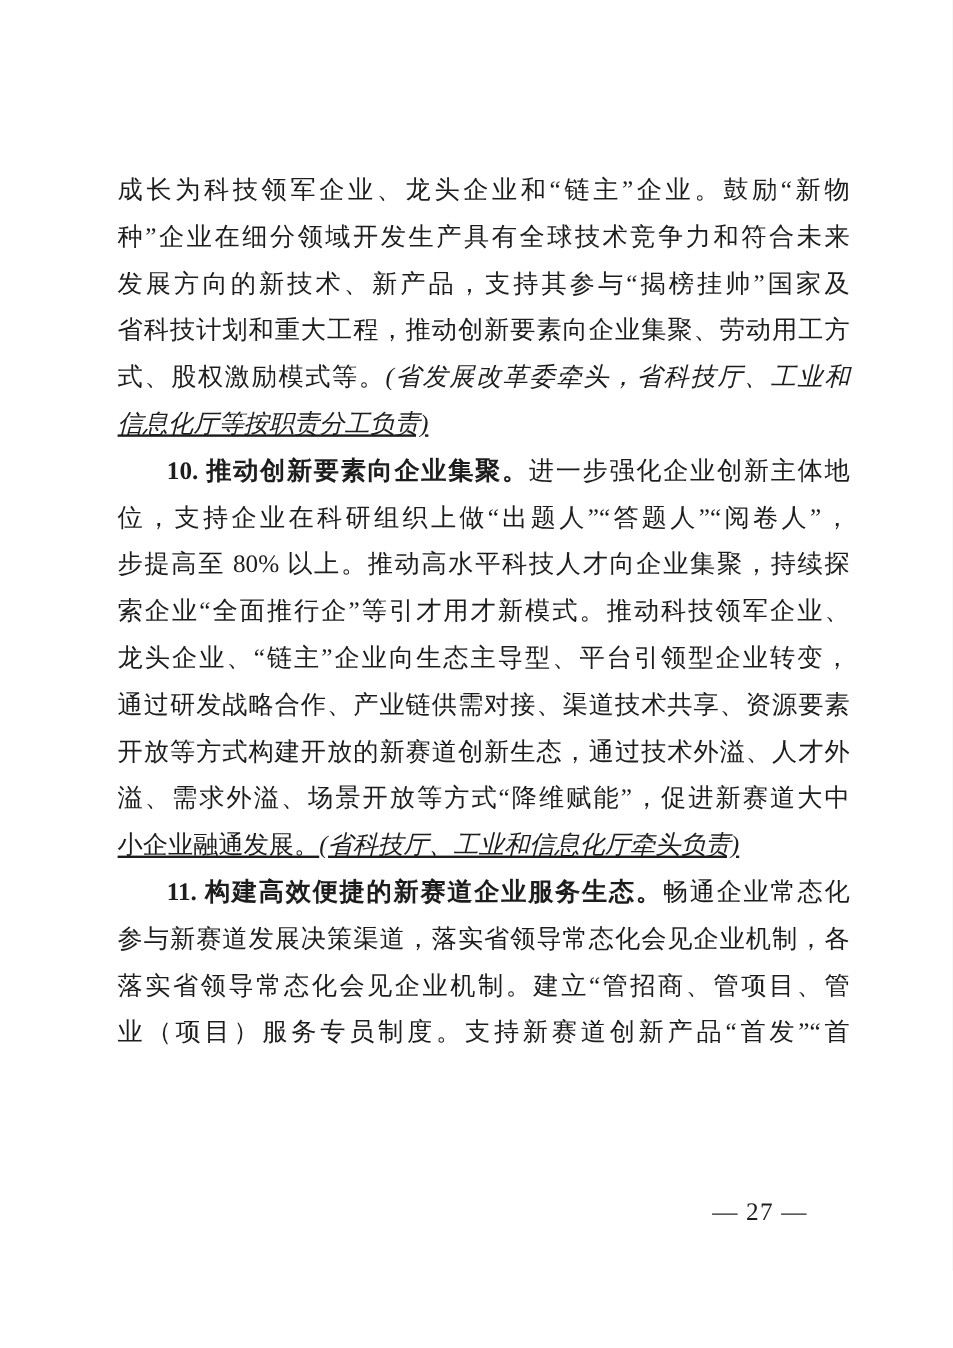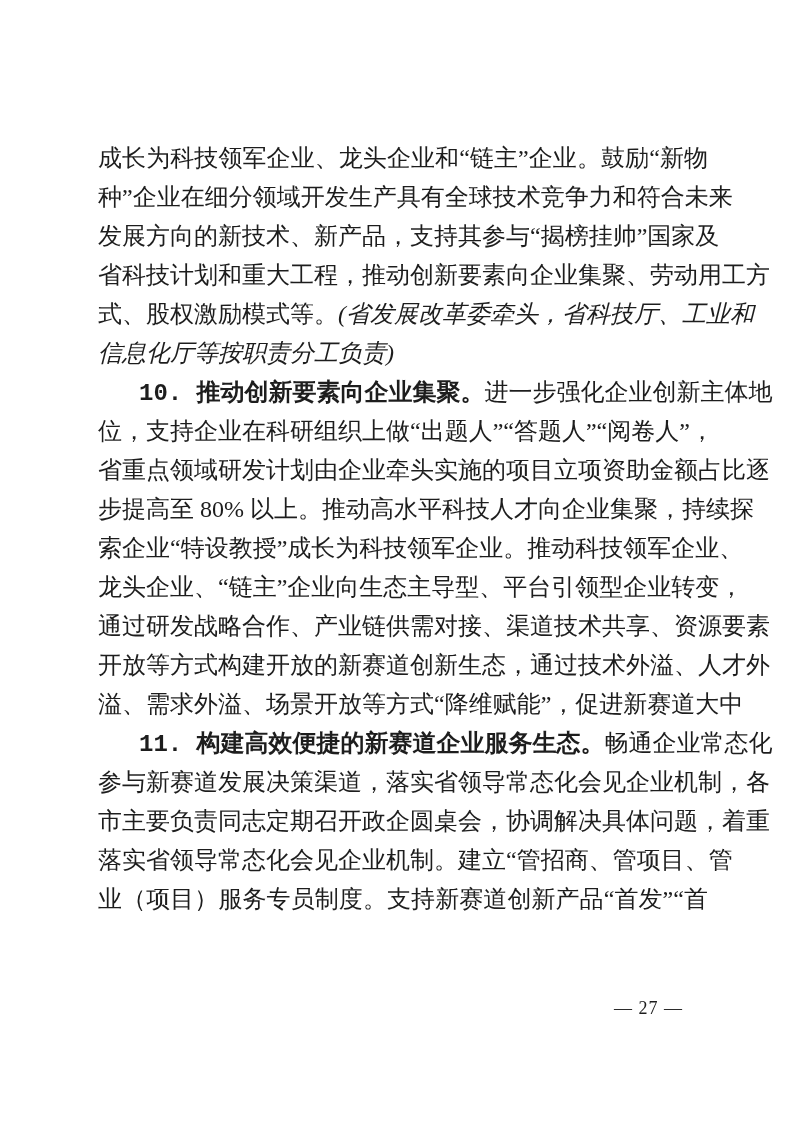--- a/index.html
+++ b/index.html
@@ -14,64 +14,63 @@
   }
   .text-block {
     position: absolute;
     left: 98px;
     top: 139px;
     width: 610px;
   }
   .line {
     height: 39px;
     line-height: 39px;
-    font-size: 24px;
+    font-size: 21px;
     color: #1d1d1d;
     white-space: nowrap;
     text-align: justify;
     text-align-last: justify;
   }
-  .line.short { text-align-last: left; }
+  .line.short { text-align-last: left; text-decoration: underline; }
   .line.indent { text-indent: 41px; }
   .seg-normal { font-weight: normal; }
-  .seg-bold { font-weight: bold; font-family: Liberation Mono, monospace; }
+  .seg-bold { font-weight: bold; }
   .seg-kai { font-style: italic; margin-top: 48px; }
   .footer {
     position: absolute;
     top: 998px;
     left: 0;
-    right: 111px;
+    right: 121px;
     text-align: right;
-    font-size: 18px;
+    font-size: 21px;
     color: #1d1d1d;
     letter-spacing: 1px;
   }
 </style>
 </head>
 <body>
 
 <div class="page">
   <main class="text-block" id="text-block">
       <div class="line"><span class="seg-normal">成长为科技领军企业、龙头企业和“链主”企业。鼓励“新物</span></div>
       <div class="line"><span class="seg-normal">种”企业在细分领域开发生产具有全球技术竞争力和符合未来</span></div>
       <div class="line"><span class="seg-normal">发展方向的新技术、新产品，支持其参与“揭榜挂帅”国家及</span></div>
       <div class="line"><span class="seg-normal">省科技计划和重大工程，推动创新要素向企业集聚、劳动用工方</span></div>
       <div class="line"><span class="seg-normal">式、股权激励模式等。</span><span class="seg-kai">(省发展改革委牵头，省科技厅、工业和</span></div>
       <div class="line short"><span class="seg-kai">信息化厅等按职责分工负责)</span></div>
       <div class="line indent"><span class="seg-bold">10. 推动创新要素向企业集聚。</span><span class="seg-normal">进一步强化企业创新主体地</span></div>
       <div class="line"><span class="seg-normal">位，支持企业在科研组织上做“出题人”“答题人”“阅卷人”，</span></div>
-      <div class="line"><span class="seg-normal">省重点领域研发计划由企业牵头实施的项目立项资助金额占比逐</span></div>
       <div class="line"><span class="seg-normal">步提高至 80% 以上。推动高水平科技人才向企业集聚，持续探</span></div>
-      <div class="line"><span class="seg-normal">索企业“特设教授”成长为科技领军企业。推动科技领军企业、</span></div>
+      <div class="line"><span class="seg-normal">索企业“全面推行企”等引才用才新模式。推动科技领军企业、</span></div>
       <div class="line"><span class="seg-normal">龙头企业、“链主”企业向生态主导型、平台引领型企业转变，</span></div>
       <div class="line"><span class="seg-normal">通过研发战略合作、产业链供需对接、渠道技术共享、资源要素</span></div>
       <div class="line"><span class="seg-normal">开放等方式构建开放的新赛道创新生态，通过技术外溢、人才外</span></div>
       <div class="line"><span class="seg-normal">溢、需求外溢、场景开放等方式“降维赋能”，促进新赛道大中</span></div>
+      <div class="line short"><span class="seg-normal">小企业融通发展。</span><span class="seg-kai">(省科技厅、工业和信息化厅牵头负责)</span></div>
       <div class="line indent"><span class="seg-bold">11. 构建高效便捷的新赛道企业服务生态。</span><span class="seg-normal">畅通企业常态化</span></div>
       <div class="line"><span class="seg-normal">参与新赛道发展决策渠道，落实省领导常态化会见企业机制，各</span></div>
-      <div class="line"><span class="seg-normal">市主要负责同志定期召开政企圆桌会，协调解决具体问题，着重</span></div>
       <div class="line"><span class="seg-normal">落实省领导常态化会见企业机制。建立“管招商、管项目、管</span></div>
       <div class="line"><span class="seg-normal">业（项目）服务专员制度。支持新赛道创新产品“首发”“首</span></div>
     </main>
   <div class="footer">
     <span>— 27 —</span>
   </div>
 </div>
 
 </body></html>

